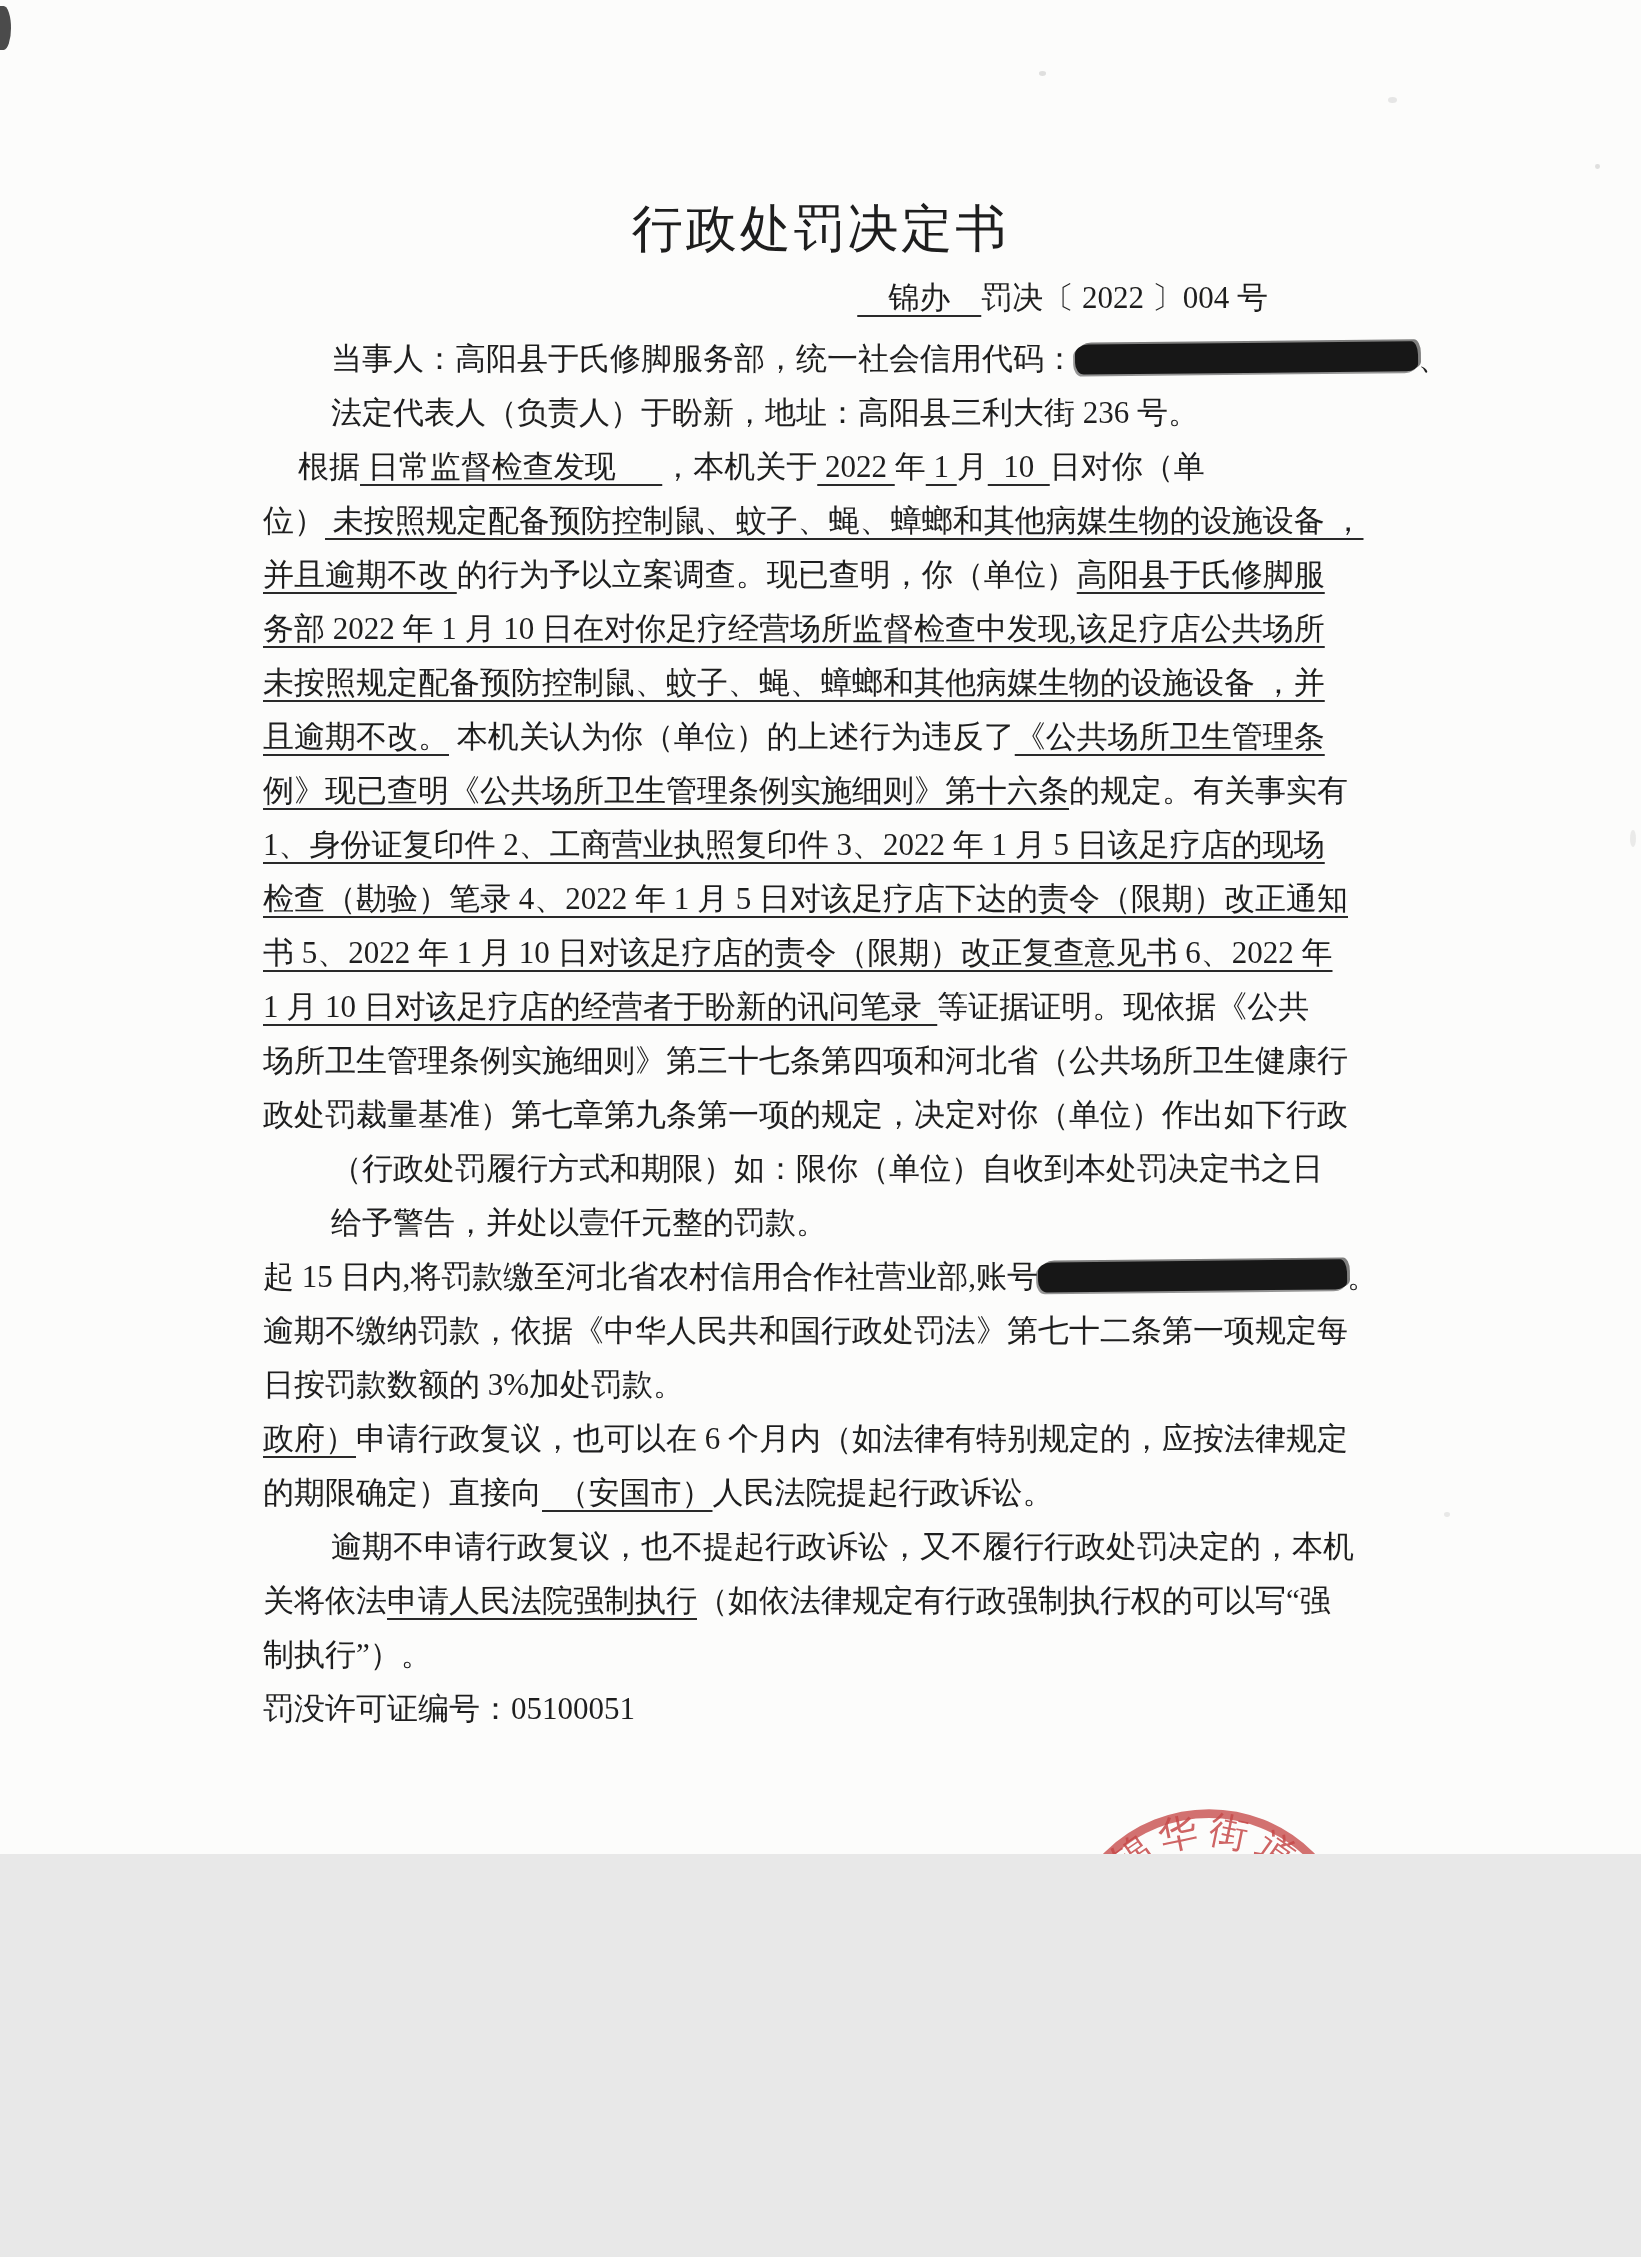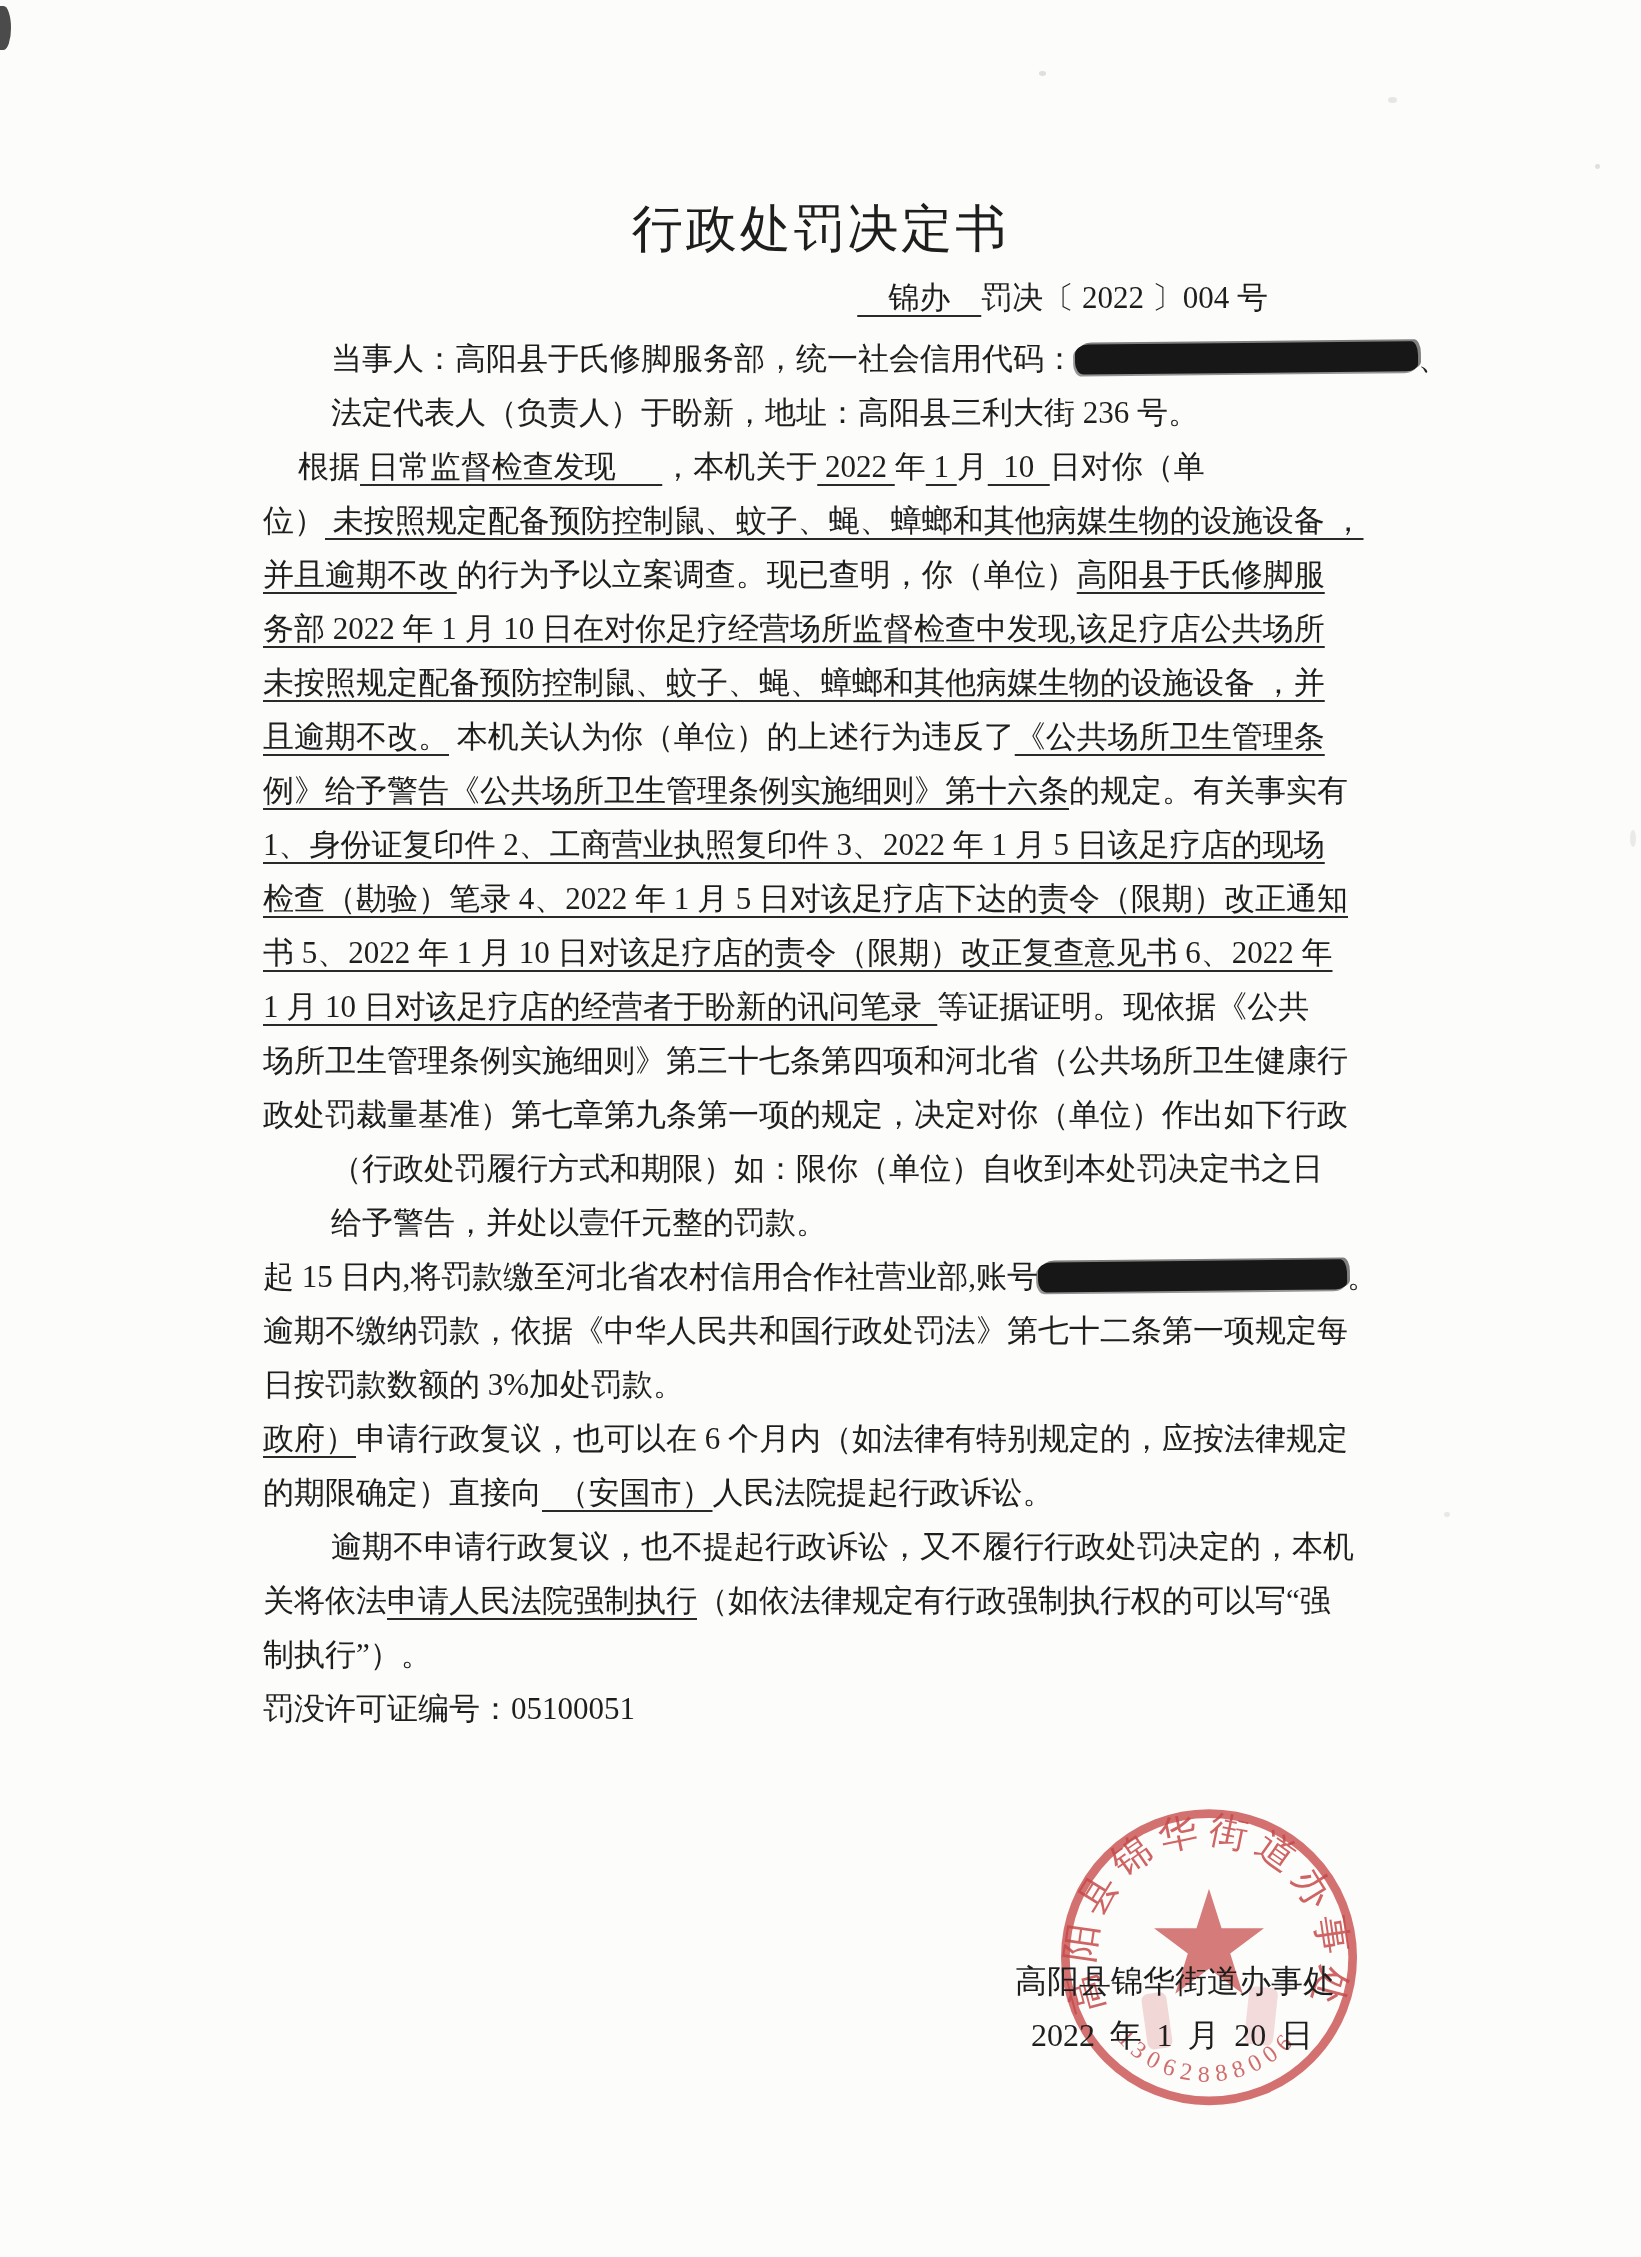--- a/index.html
+++ b/index.html
@@ -1,17 +1,17 @@
 <!DOCTYPE html>
 <html lang="zh"><head>
 <meta charset="utf-8">
 <style>
   html,body { margin:0; padding:0; background:#e8e8e8; }
   .page {
-    position:relative; width:1641px; height:2257px; margin:0 auto;
+    position:relative; width:1641px; height:1854px; margin:0 auto;
     background:#fcfcfb; overflow:hidden;
     font-family:"Liberation Serif","DejaVu Serif",serif;
     color:#1e1e1e;
   }
   .title {
     position:absolute; left:0; right:0; top:195px;
     text-align:center; font-size:51px; letter-spacing:2.9px; font-weight:500;
   }
   .docnum {
     position:absolute; top:277px; right:373px;
@@ -67,21 +67,21 @@
 
   <div class="doc" id="doc-lines">
       <div class="line ind2"><span>当事人：高阳县于氏修脚服务部，统一社会信用代码：</span><span class="redacted" style="width: 343px;"></span><span>、</span></div>
       <div class="line ind2"><span>法定代表人（负责人）于盼新，地址：高阳县三利大街 236 号。</span></div>
       <div class="line ind1"><span>根据</span><span class="u"> 日常监督检查发现      </span><span>，本机关于</span><span class="u"> 2022 </span><span>年</span><span class="u"> 1 </span><span>月</span><span class="u">  10  </span><span>日对你（单</span></div>
       <div class="line"><span>位）</span><span class="u"> 未按照规定配备预防控制鼠、蚊子、蝇、蟑螂和其他病媒生物的设施设备 ，</span></div>
       <div class="line"><span class="u">并且逾期不改 </span><span>的行为予以立案调查。现已查明，你（单位）</span><span class="u">高阳县于氏修脚服</span></div>
       <div class="line"><span class="u">务部 2022 年 1 月 10 日在对你足疗经营场所监督检查中发现,该足疗店公共场所</span></div>
       <div class="line"><span class="u">未按照规定配备预防控制鼠、蚊子、蝇、蟑螂和其他病媒生物的设施设备 ，并</span></div>
       <div class="line"><span class="u">且逾期不改。</span><span> 本机关认为你（单位）的上述行为违反了</span><span class="u">《公共场所卫生管理条</span></div>
-      <div class="line"><span class="u">例》给予警告《公共场所卫生管理条例实施细则》第十六条</span><span>的规定。有关事实有</span></div>
+      <div class="line"><span class="u">例》现已查明《公共场所卫生管理条例实施细则》第十六条</span><span>的规定。有关事实有</span></div>
       <div class="line"><span class="u">1、身份证复印件 2、工商营业执照复印件 3、2022 年 1 月 5 日该足疗店的现场</span></div>
       <div class="line"><span class="u">检查（勘验）笔录 4、2022 年 1 月 5 日对该足疗店下达的责令（限期）改正通知</span></div>
       <div class="line"><span class="u">书 5、2022 年 1 月 10 日对该足疗店的责令（限期）改正复查意见书 6、2022 年</span></div>
       <div class="line"><span class="u">1 月 10 日对该足疗店的经营者于盼新的讯问笔录  </span><span>等证据证明。现依据《公共</span></div>
       <div class="line"><span>场所卫生管理条例实施细则》第三十七条第四项和河北省（公共场所卫生健康行</span></div>
       <div class="line"><span>政处罚裁量基准）第七章第九条第一项的规定，决定对你（单位）作出如下行政</span></div>
       <div class="line ind2"><span>（行政处罚履行方式和期限）如：限你（单位）自收到本处罚决定书之日</span></div>
       <div class="line ind2"><span>给予警告，并处以壹仟元整的罚款。</span></div>
       <div class="line"><span>起 15 日内,将罚款缴至河北省农村信用合作社营业部,账号</span><span class="redacted" style="width: 309px;"></span><span>。</span></div>
       <div class="line"><span>逾期不缴纳罚款，依据《中华人民共和国行政处罚法》第七十二条第一项规定每</span></div>

